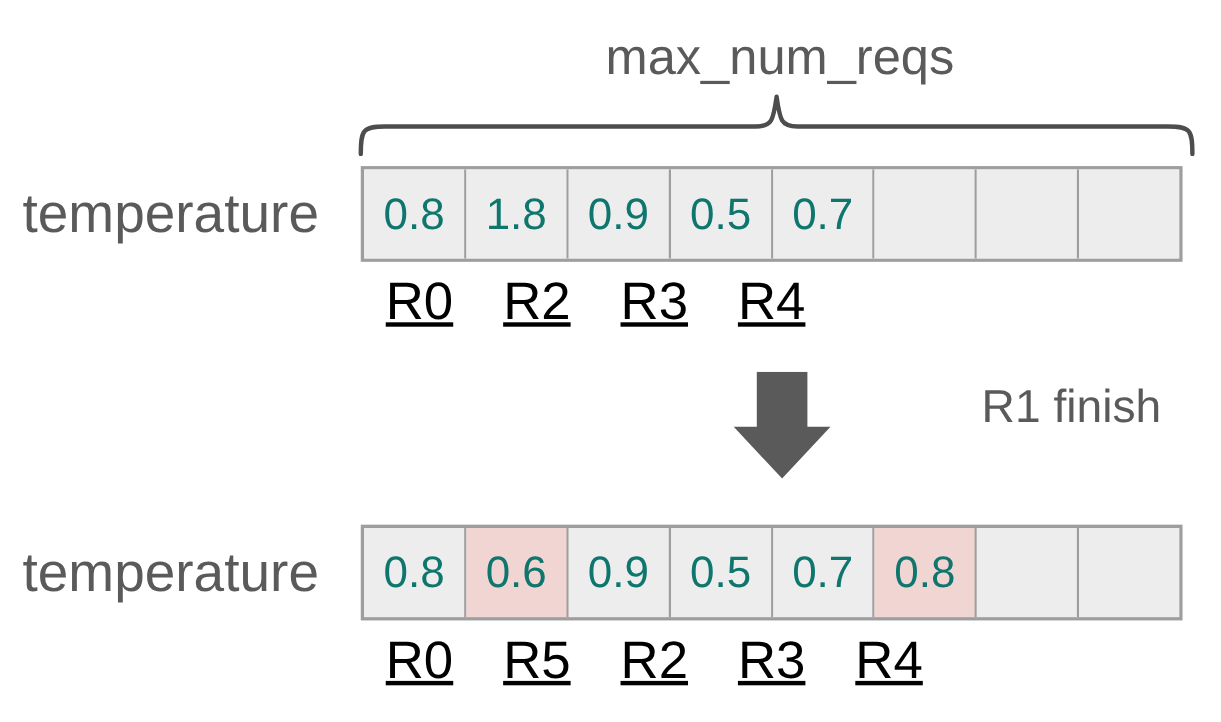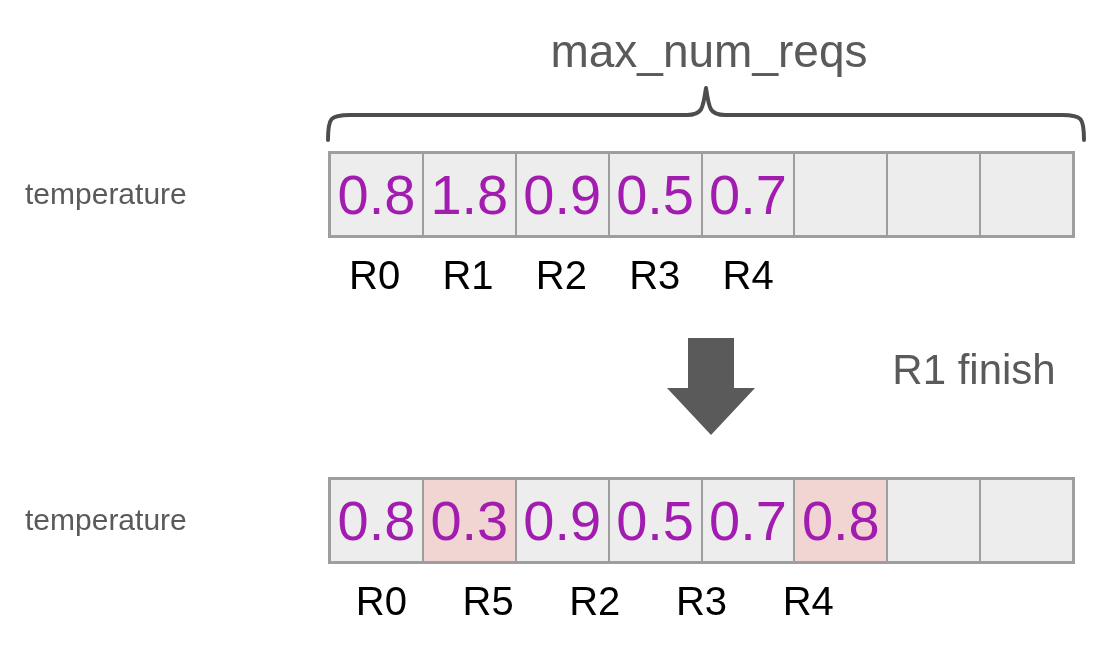--- a/index.html
+++ b/index.html
@@ -45,26 +45,26 @@
   
   #brace-wrap {
     left: 320px;
     top: 84px;
     width: 770px;
     height: 58px;
   }
 
   
   .row-label {
-    font-size: 30px;
+    font-size: 50px;
     line-height: 42px;
     right: 820px;           
+    text-align: right;
     width: 290px;
     left: 0;
-    padding-left: 25px;
   }
   #label-top    { top: 173px; }
   #label-bottom { top: 499px; }
 
   
   .slot-table {
     display: flex;
     border: 3px solid #9e9e9e;
     box-sizing: border-box;
     background: #ededed;
@@ -76,47 +76,48 @@
   #table-bottom { top: 477px; }
 
   .slot {
     flex: 1 1 0;
     border-right: 2px solid #9e9e9e;
     box-sizing: border-box;
     background: #ededed;
     display: flex;
     align-items: center;
     justify-content: center;
-    font-size: 56px;
+    font-size: 40px;
     line-height: 42px;
-    color: #a21caf;
+    color: #0f766e;
     font-family: "Liberation Sans", sans-serif;
   }
   .slot:last-child { border-right: none; }
   .slot.highlight  { background: #f1d5d3; }
 
   
   .tick-row {
     display: flex;
     left: 328px;
     width: 747px;
     height: 46px;
   }
   #ticks-top    { top: 252px; }
   #ticks-bottom { top: 578px; }
 
   .tick {
     flex: 1 1 0;
     display: flex;
     align-items: center;
     justify-content: center;
-    font-size: 40px;
+    font-size: 48px;
     line-height: 40px;
     color: #000000;
     font-family: "Liberation Sans", sans-serif;
+    text-decoration: underline;
   }
 
   
   #arrow {
     left: 660px;
     top: 338px;
     width: 102px;
     height: 100px;
   }
 
@@ -159,21 +160,20 @@
     <div class="slot">0.9</div>
     <div class="slot">0.5</div>
     <div class="slot">0.7</div>
     <div class="slot"></div>
     <div class="slot"></div>
     <div class="slot"></div>
   </div>
 
   <div class="abs tick-row" id="ticks-top">
     <div class="tick">R0</div>
-    <div class="tick">R1</div>
     <div class="tick">R2</div>
     <div class="tick">R3</div>
     <div class="tick">R4</div>
     <div class="tick"></div>
     <div class="tick"></div>
     <div class="tick"></div>
   </div>
 
   <div class="abs" id="arrow">
     <svg width="102" height="100" viewBox="0 0 102 100" xmlns="http://www.w3.org/2000/svg">
@@ -182,21 +182,21 @@
   </div>
 
   <div class="abs gray-text" id="note">
     <div>R1 finish</div>
   </div>
 
   <div class="abs gray-text row-label" id="label-bottom">temperature</div>
 
   <div class="abs slot-table" id="table-bottom">
     <div class="slot">0.8</div>
-    <div class="slot highlight">0.3</div>
+    <div class="slot highlight">0.6</div>
     <div class="slot">0.9</div>
     <div class="slot">0.5</div>
     <div class="slot">0.7</div>
     <div class="slot highlight">0.8</div>
     <div class="slot"></div>
     <div class="slot"></div>
   </div>
 
   <div class="abs tick-row" id="ticks-bottom">
     <div class="tick">R0</div>

